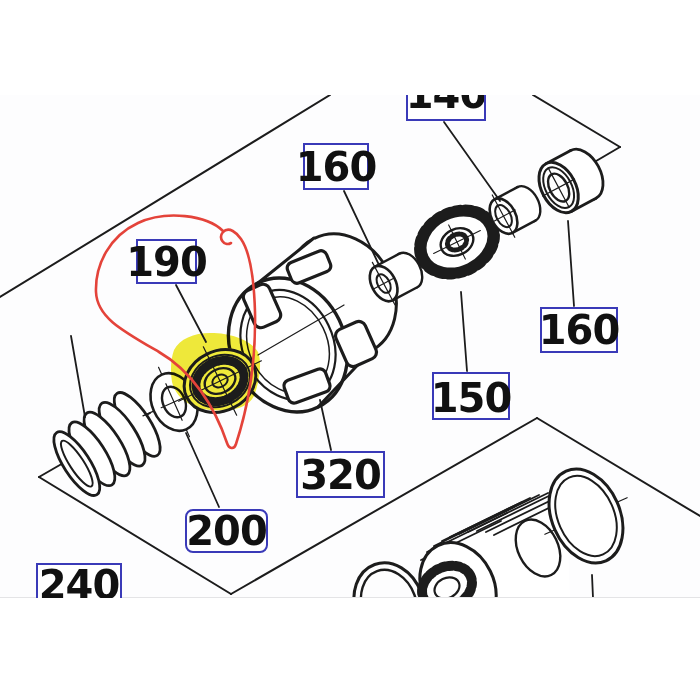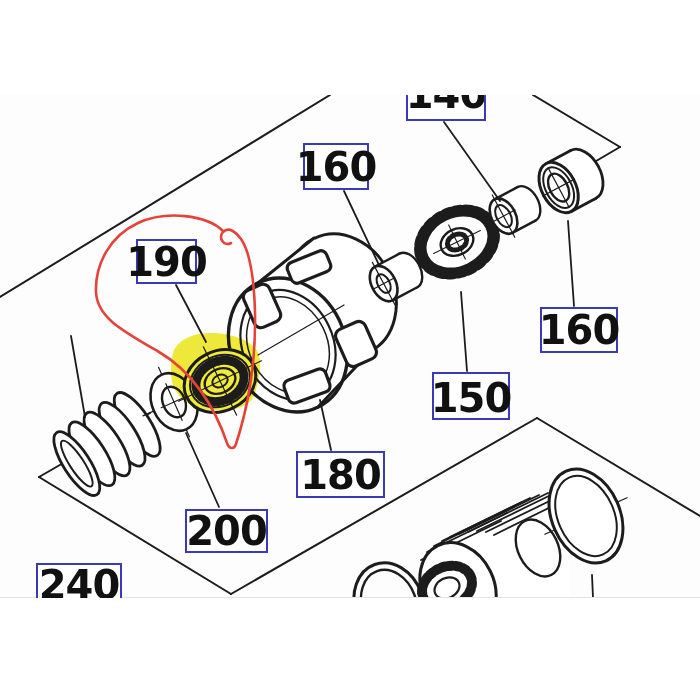--- a/index.html
+++ b/index.html
@@ -198,23 +198,23 @@
   <div class="plabel" style="left:540px;top:307px;width:78px;height:46px;">
     <span class="ptext">160</span>
   </div>
   <div class="plabel" style="left:136px;top:239px;width:61px;height:45px;">
     <span class="ptext">190</span>
   </div>
   <div class="plabel" style="left:432px;top:372px;width:78px;height:48px;align-items:flex-end;">
     <span class="ptext">150</span>
   </div>
   <div class="plabel" style="left:296px;top:451px;width:89px;height:47px;">
-    <span class="ptext">180</span>
-  </div>
-  <div class="plabel" style="left:185px;top:509px;width:83px;height:44px;">
+    <span class="ptext">320</span>
+  </div>
+  <div class="plabel" style="left:185px;top:509px;width:83px;height:44px;border-radius:8px;">
     <span class="ptext">200</span>
   </div>
   <div class="plabel clip-bottom" style="left:36px;top:563px;width:86px;height:35px;justify-content:center;">
     <span class="ptext">240</span>
   </div>
 
   <svg id="overlay-svg" width="700" height="700" viewBox="0 0 700 700">
     <path d="M 223,231 C 207,215 166,210 138,223 C 110,236 95,264 96,292
              C 97,317 121,330 159,352 C 192,371 215,407 227,443
              C 229,449 234,450 236,444 C 248,407 256,360 255,312

